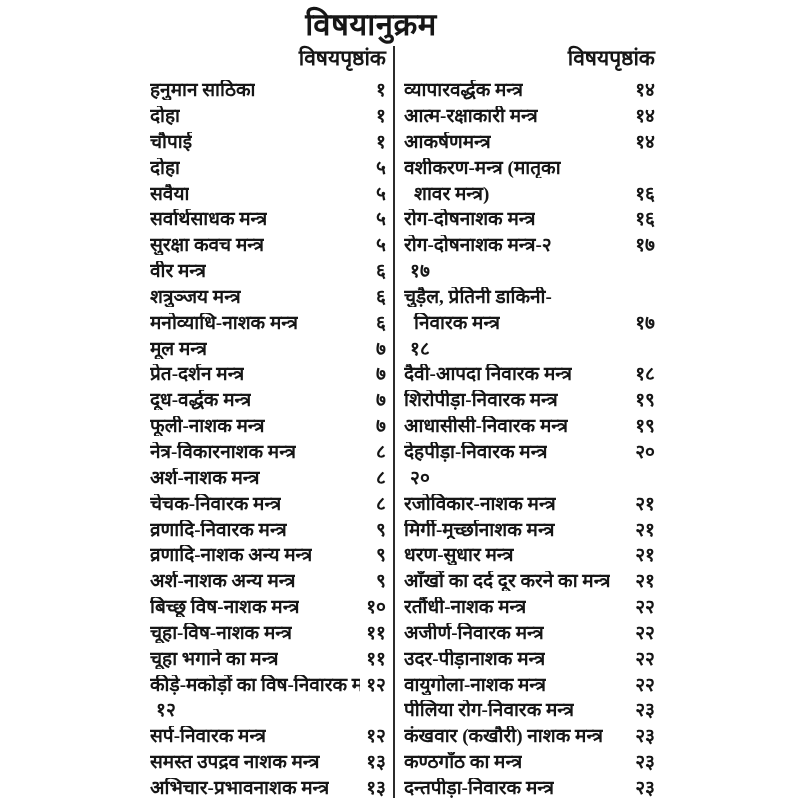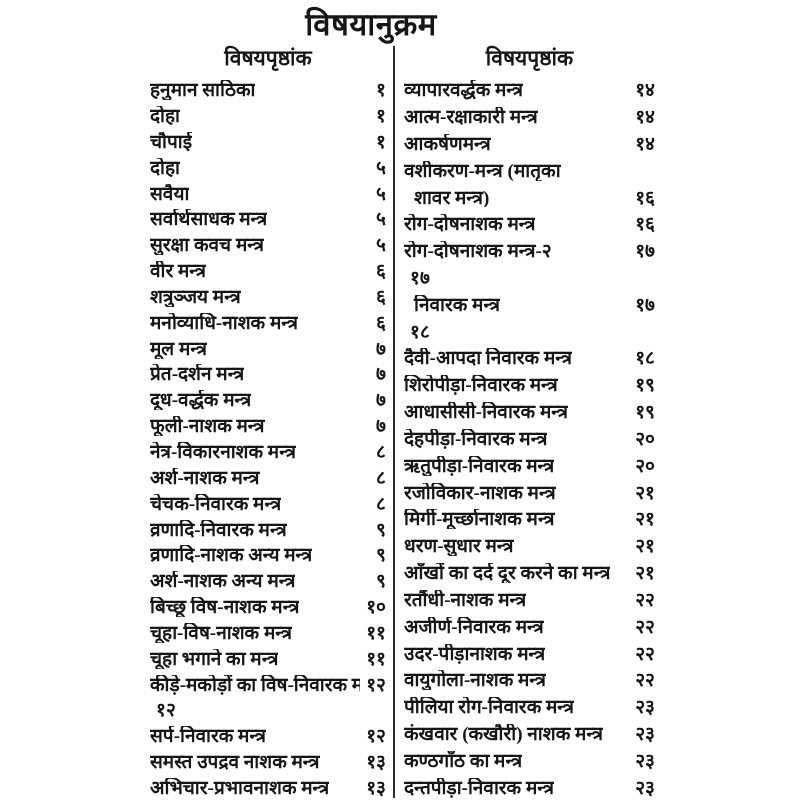--- a/index.html
+++ b/index.html
@@ -44,21 +44,21 @@
   .col.right { width: 251px; }
   .divider {
     width: 2px;
     background: #2b2b2b;
     margin-left: 3px;
     margin-right: 9px;
     flex: 0 0 auto;
   }
   .hdr {
     display: flex;
-    justify-content: center;
+    justify-content: flex-end;
     font-size: 21px;
     font-weight: 700;
     line-height: 1.2;
     margin-bottom: 9px;
     flex: 0 0 auto;
   }
   .col.left .hdr .page-h { padding-right: 4px; }
   .rows {
     flex: 1 1 auto;
     display: flex;
@@ -243,20 +243,24 @@
             <span class="subj">रोग-दोषनाशक मन्त्र</span>
             <span class="pg">१६</span>
           </div>
           <div class="row">
             <span class="subj">रोग-दोषनाशक मन्त्र-२</span>
             <span class="pg">१७</span>
           </div>
           <div class="row">
             <span class="pg">१७</span>
           </div>
+          <div class="row">
+            <span class="subj">चुड़ैल, प्रेतिनी डाकिनी-</span>
+            <span class="pg"></span>
+          </div>
           <div class="row indent">
             <span class="subj">निवारक मन्त्र</span>
             <span class="pg">१७</span>
           </div>
           <div class="row">
             <span class="pg">१८</span>
           </div>
           <div class="row">
             <span class="subj">दैवी-आपदा निवारक मन्त्र</span>
             <span class="pg">१८</span>
@@ -267,21 +271,20 @@
           </div>
           <div class="row">
             <span class="subj">आधासीसी-निवारक मन्त्र</span>
             <span class="pg">१९</span>
           </div>
           <div class="row">
             <span class="subj">देहपीड़ा-निवारक मन्त्र</span>
             <span class="pg">२०</span>
           </div>
           <div class="row">
-            <span class="subj">ऋतुपीड़ा-निवारक मन्त्र</span>
             <span class="pg">२०</span>
           </div>
           <div class="row">
             <span class="subj">रजोविकार-नाशक मन्त्र</span>
             <span class="pg">२१</span>
           </div>
           <div class="row">
             <span class="subj">मिर्गी-मूर्च्छानाशक मन्त्र</span>
             <span class="pg">२१</span>
           </div>

